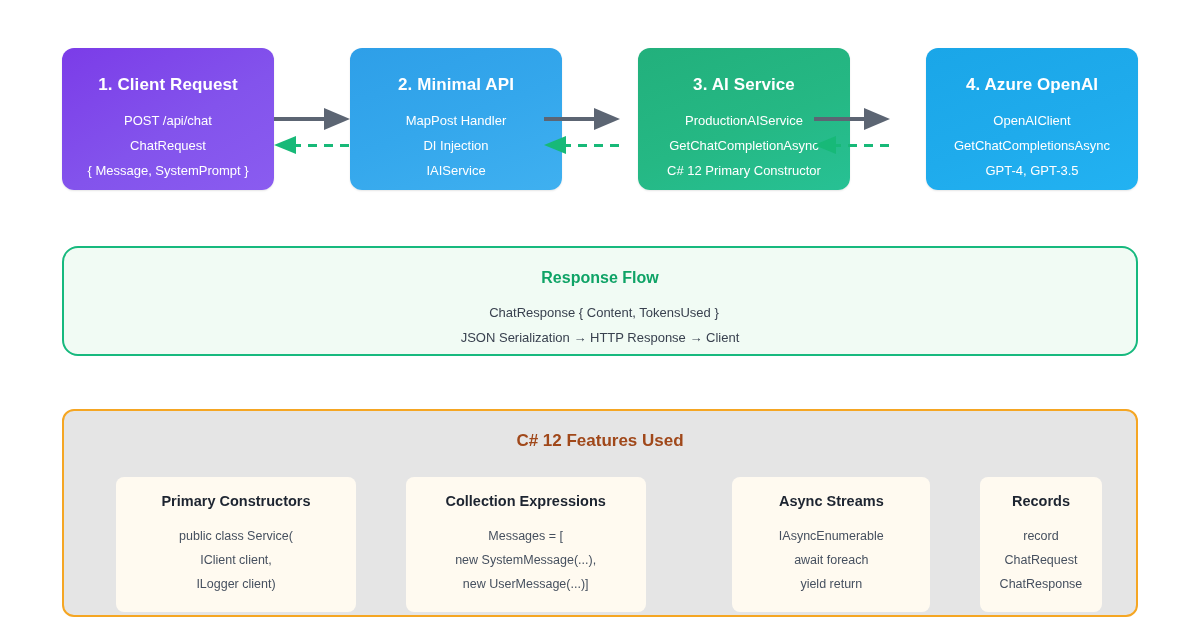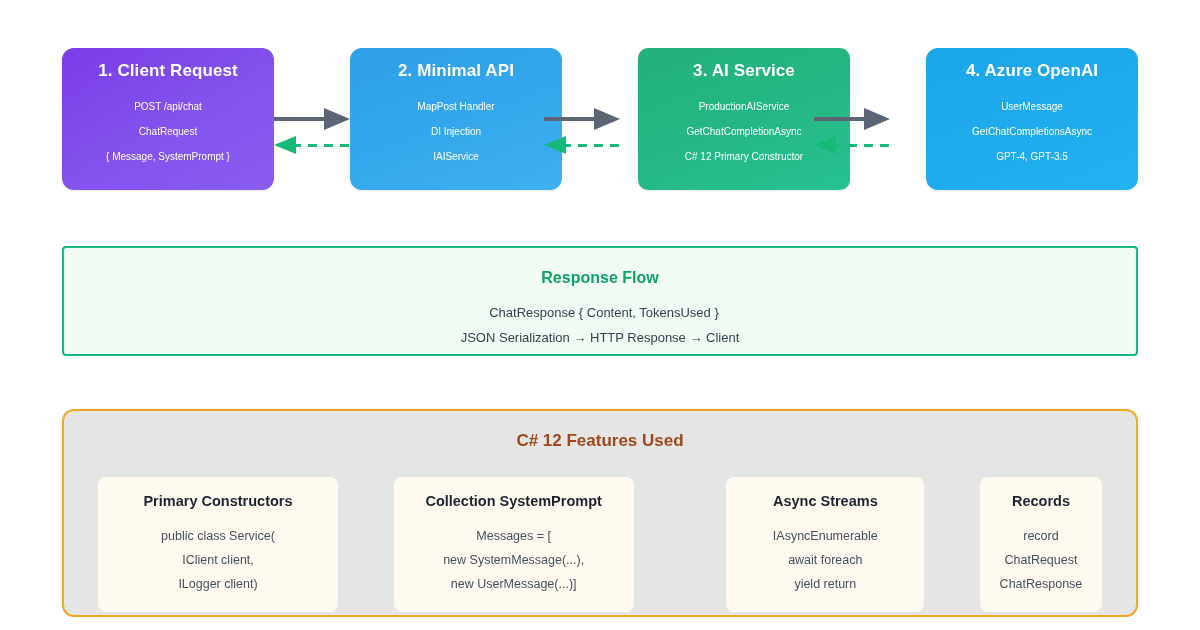--- a/index.html
+++ b/index.html
@@ -17,42 +17,42 @@
     left:62px; top:48px;
     width:1076px; height:142px;
     display:flex;
     align-items:stretch;
     justify-content:space-between;
   }
   .stage{
     width:212px;
     border-radius:12px;
     box-sizing:border-box;
-    padding-top:14px;
+    padding-top:28px;
     color:#ffffff;
     text-align:center;
     box-shadow:0 1px 2px rgba(0,0,0,.10);
     flex:0 0 auto;
   }
   .stage-title{
     font-size:17px;
     font-weight:bold;
     letter-spacing:.1px;
     margin-bottom:13px;
     line-height:1.1;
   }
   .stage-line{
-    font-size:10px;
+    font-size:13px;
     line-height:25px;
     font-weight:400;
     white-space:nowrap;
   }
   .stage-1{background:linear-gradient(150deg,#7b3ce8 0%,#8353ec 55%,#8a5cf0 100%);}
   .stage-2{background:linear-gradient(160deg,#2e9fe8 0%,#34a7ec 50%,#3fb0f0 100%);}
-  .stage-3{background:linear-gradient(160deg,#22b07c 0%,#25b884 55%,#27c194 100%);border-radius:10px;}
+  .stage-3{background:linear-gradient(160deg,#22b07c 0%,#25b884 55%,#27c194 100%);}
   .stage-4{background:linear-gradient(160deg,#1aa6e8 0%,#1fabec 55%,#22b2f2 100%);}
 
   
   .connector{
     position:absolute;
     width:76px;height:142px;
     top:48px;
   }
   .conn-1{left:274px;}
   .conn-2{left:544px;}
@@ -93,21 +93,21 @@
     border-right:22px solid #17b978;
   }
 
   
   .response-panel{
     position:absolute;
     left:62px; top:246px;
     width:1076px; height:110px;
     box-sizing:border-box;
     border:2px solid #17b97e;
-    border-radius:4px;
+    border-radius:16px;
     background:#f1fbf4;
     text-align:center;
   }
   .response-title{
     color:#0fa366;
     font-size:16px;
     font-weight:bold;
     margin-top:21px;
   }
   .response-line{
@@ -130,21 +130,21 @@
     text-align:center;
   }
   .features-title{
     color:#a0481a;
     font-size:17px;
     font-weight:bold;
     margin-top:20px;
   }
   .features-row{
     position:absolute;
-    left:34px; right:34px; top:66px;
+    left:52px; right:34px; top:66px;
     display:flex;
     justify-content:space-between;
     align-items:stretch;
   }
   .feature-card{
     background:#fffaf0;
     border-radius:8px;
     box-sizing:border-box;
     padding:16px 18px 18px 18px;
     text-align:center;
@@ -189,21 +189,21 @@
 
   <div class="stage stage-3">
     <div class="stage-title">3. AI Service</div>
     <div class="stage-line">ProductionAIService</div>
     <div class="stage-line">GetChatCompletionAsync</div>
     <div class="stage-line">C# 12 Primary Constructor</div>
   </div>
 
   <div class="stage stage-4">
     <div class="stage-title">4. Azure OpenAI</div>
-    <div class="stage-line">UserMessage</div>
+    <div class="stage-line">OpenAIClient</div>
     <div class="stage-line">GetChatCompletionsAsync</div>
     <div class="stage-line">GPT-4, GPT-3.5</div>
   </div>
 
 </div>
 
 <div class="connector conn-1">
   <div class="arrow-fwd">
     <div class="shaft"></div>
     <div class="head"></div>
@@ -248,21 +248,21 @@
   <div class="features-row">
 
     <div class="feature-card fc-1">
       <div class="feature-name">Primary Constructors</div>
       <div class="feature-line">public class Service(</div>
       <div class="feature-line">IClient client,</div>
       <div class="feature-line">ILogger client)</div>
     </div>
 
     <div class="feature-card fc-2">
-      <div class="feature-name">Collection SystemPrompt</div>
+      <div class="feature-name">Collection Expressions</div>
       <div class="feature-line">Messages = [</div>
       <div class="feature-line">new SystemMessage(...),</div>
       <div class="feature-line">new UserMessage(...)]</div>
     </div>
 
     <div class="feature-card fc-3">
       <div class="feature-name">Async Streams</div>
       <div class="feature-line">IAsyncEnumerable</div>
       <div class="feature-line">await foreach</div>
       <div class="feature-line">yield return</div>

